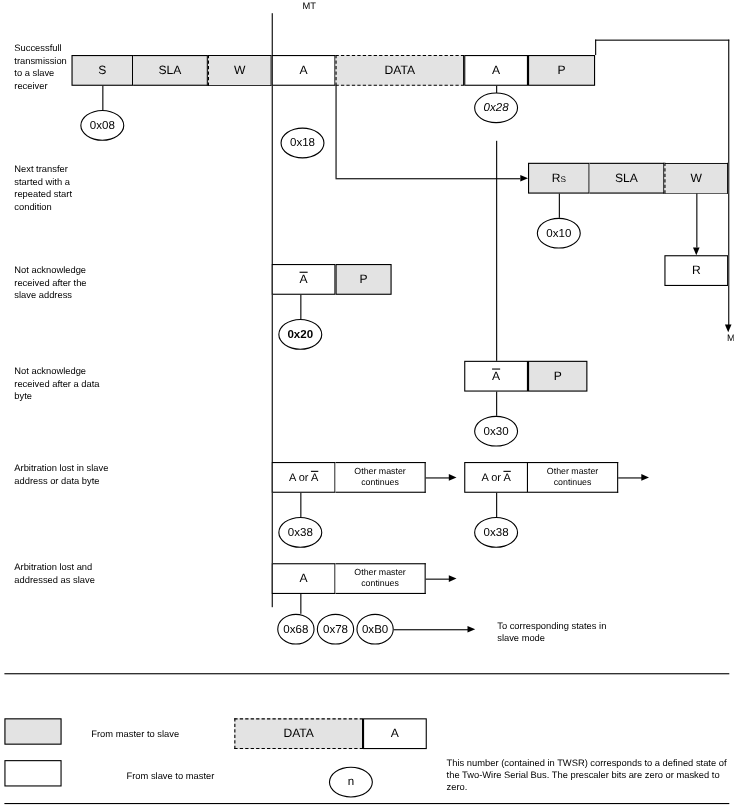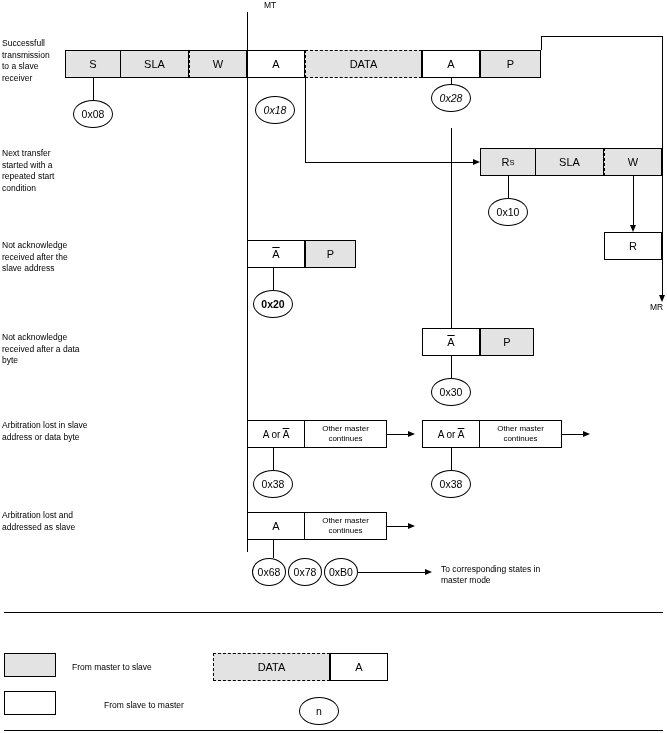--- a/index.html
+++ b/index.html
@@ -13,21 +13,21 @@
     font-family: "Liberation Sans", sans-serif;
     color: #000000;
     position: relative;
     overflow: hidden;
   }
   #root {
     position: absolute;
     left: 0; top: 0;
     width: 667px; height: 733px;
   }
-  .abs { position: absolute; }
+  .abs { position: absolute; margin-left: 11px; }
 
   
   .rowlabel {
     font-size: 8.5px;
     line-height: 11.5px;
     color: #000;
     white-space: pre-line;
   }
   .tiny {
     font-size: 8.5px;
@@ -135,21 +135,21 @@
   <div class="cell gray noleft" style="left:121px; top:50px; width:68px;">SLA</div>
   <div class="cell gray dashleft" style="left:189px; top:50px; width:58px;">W</div>
   <div class="cell" style="left:247px; top:50px; width:58px;">A</div>
   <div class="cell gray" style="left:305px; top:50px; width:117px; border-style:dashed solid dashed dashed; border-top:1px dashed #000; border-bottom:1px dashed #000; border-left:1px dashed #000; border-right:1px solid #000;">DATA</div>
   <div class="cell" style="left:422px; top:50px; width:58px;">A</div>
   <div class="cell gray" style="left:480px; top:50px; width:61px;">P</div>
 
   <div class="vline" style="left:93px; top:78px; height:22px;"></div>
   <div class="ellipse" style="left:73px; top:100px;text-align:center;">0x08</div>
 
-  <div class="ellipse" style="left:255px; top:96px;font-style:italic;">0x18</div>
+  <div class="ellipse" style="left:255px; top:116px;">0x18</div>
 
   <div class="vline" style="left:451px; top:78px; height:22px;"></div>
   <div class="ellipse" style="left:431px; top:84px;font-style:italic;">0x28</div>
 
   <div class="vline" style="left:541px; top:50px; height:0px;"></div>
   <div class="hline" style="left:541px; top:36px; width:122px;"></div>
   <div class="vline" style="left:541px; top:36px; height:14px;"></div>
   <div class="vline" style="left:662px; top:36px; height:262px;"></div>
   <div class="arrow-down" style="left:658.5px; top:295px;"></div>
   <div class="abs tiny" style="left:650px; top:302px;">MR</div>
@@ -237,29 +237,32 @@
   <div class="arrow-right" style="left:408px; top:522.5px;"></div>
 
   <div class="vline" style="left:273px; top:540px; height:18px;"></div>
   <div class="ellipse sm" style="left:252px; top:558px;">0x68</div>
   <div class="ellipse sm" style="left:288px; top:558px;">0x78</div>
   <div class="ellipse sm" style="left:324px; top:558px;">0xB0</div>
 
   <div class="hline" style="left:358px; top:572px; width:68px;"></div>
   <div class="arrow-right" style="left:425px; top:568.5px;"></div>
   <div class="abs tiny" style="left:441px; top:564px; width:120px;">To corresponding
-states in master mode</div>
+states in slave mode</div>
 
   <div class="sep" style="left:4px; top:612px; width:659px;"></div>
   <div class="sep" style="left:4px; top:730px; width:659px;"></div>
 
   <div class="swatch gray" style="left:4px; top:653px;"></div>
   <div class="abs tiny" style="left:72px; top:662px;">From master to slave</div>
 
   <div class="swatch" style="left:4px; top:691px;"></div>
   <div class="abs tiny" style="left:72px; top:700px;padding-left:32px;">From slave to master</div>
 
   <div class="cell gray" style="left:213px; top:653px; width:117px; border-top:1px dashed #000; border-bottom:1px dashed #000; border-left:1px dashed #000; border-right:1px solid #000;">DATA</div>
   <div class="cell" style="left:330px; top:653px; width:58px;">A</div>
 
   <div class="ellipse" style="left:299px; top:697px;">n</div>
+  <div class="abs tiny" style="left:395px; top:688px; width:262px;">This number (contained in TWSR) corresponds
+to a defined state of the Two-Wire Serial Bus. The
+prescaler bits are zero or masked to zero.</div>
 
 </div>
 
 </body></html>

